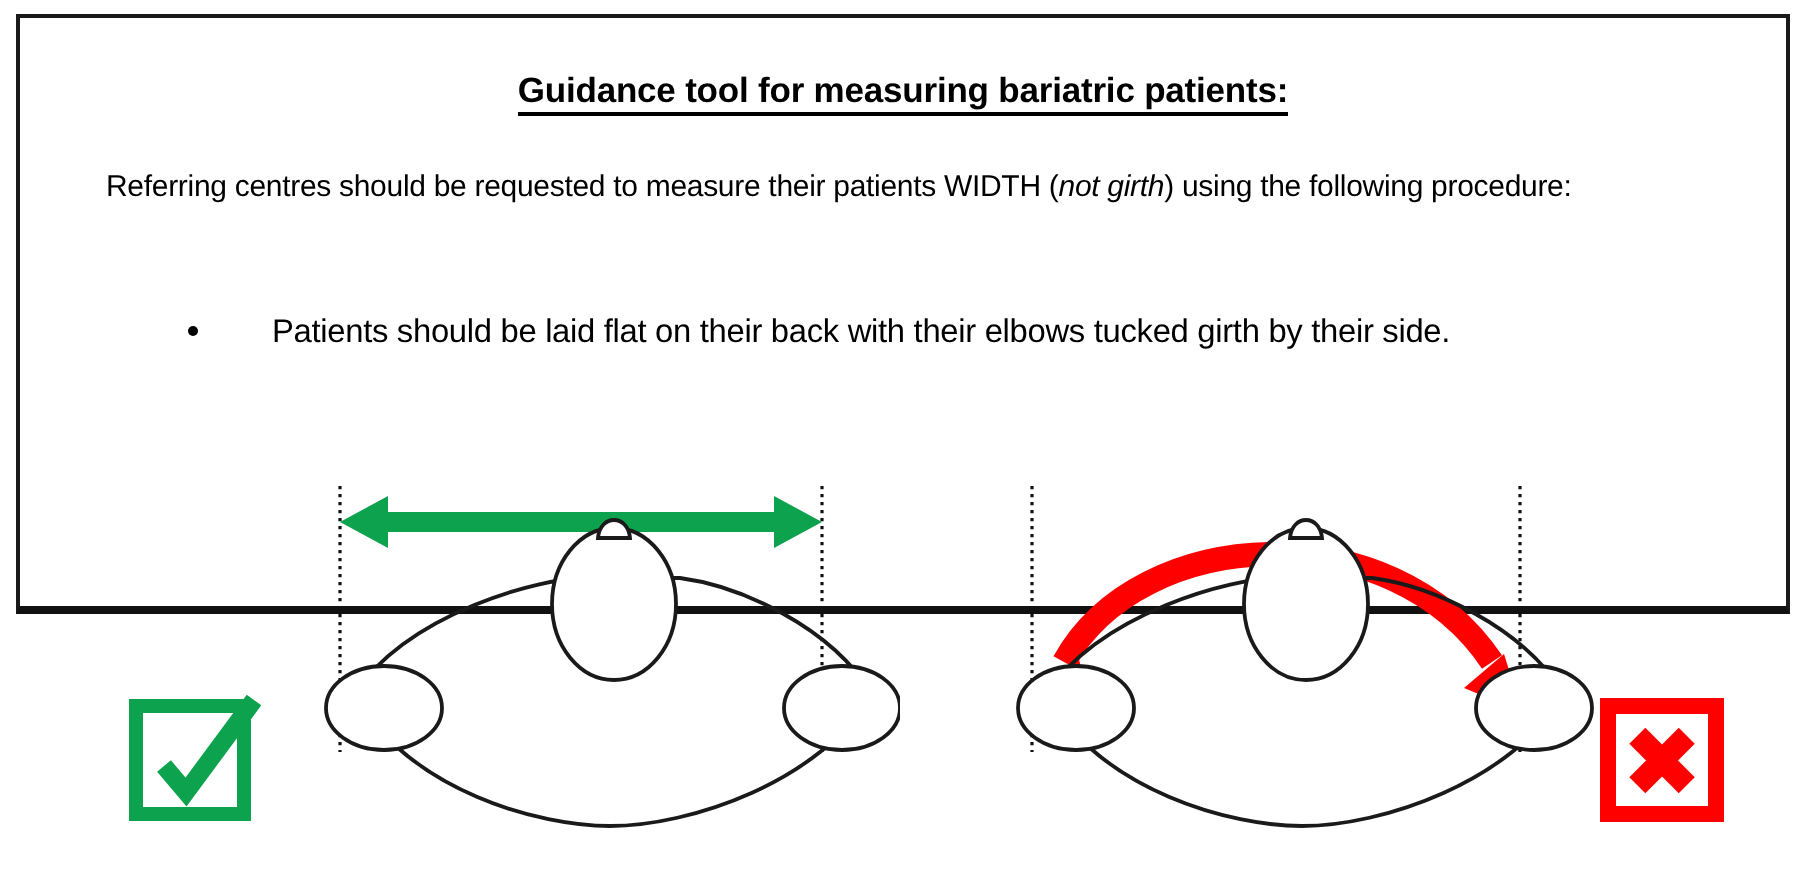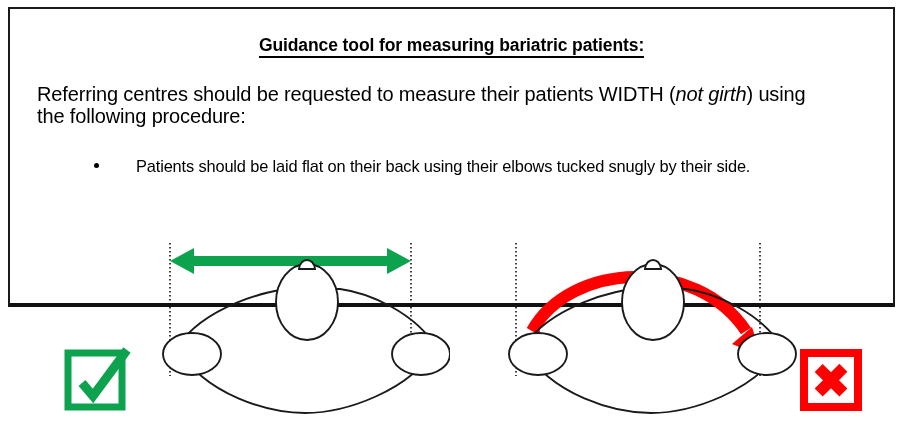--- a/index.html
+++ b/index.html
@@ -41,24 +41,24 @@
     letter-spacing: -0.1px;
   }
   #doc-title span {
     border-bottom: 2px solid #000;
     padding-bottom: 1px;
   }
 
   
   #intro-paragraph {
     position: absolute;
-    left: 27px;
+    left: 43px;
     top: 74px;
     width: 800px;
-    font-size: 20px;
+    font-size: 15px;
     line-height: 22px;
     letter-spacing: -0.15px;
   }
   #intro-paragraph i { font-style: italic; }
 
   
   #instruction-list {
     position: absolute;
     left: 78px;
     top: 145px;
@@ -114,21 +114,21 @@
 
   <div id="doc-title">
     <span>Guidance tool for measuring bariatric patients:</span>
   </div>
 
   <div id="intro-paragraph"><span>Referring centres should be requested to measure their patients WIDTH (</span><i>not girth</i><span>) using the following procedure:</span></div>
 
   <div id="instruction-list">
     <div class="bullet-row">
       <span class="bullet-dot"></span>
-      <span>Patients should be laid flat on their back using their elbows tucked snugly by their side.</span>
+      <span>Patients should be laid flat on their back with their elbows tucked girth by their side.</span>
     </div>
   </div>
 
   <div id="figure-area">
 
     <div id="figure-correct">
       <svg class="figure-svg" width="410" height="195" viewBox="0 0 410 195">
 
         <line x1="130" y1="12" x2="130" y2="145" stroke="#111" stroke-width="1.6" stroke-dasharray="1.6 2.4"></line>
         <line x1="371" y1="12" x2="371" y2="145" stroke="#111" stroke-width="1.6" stroke-dasharray="1.6 2.4"></line>

